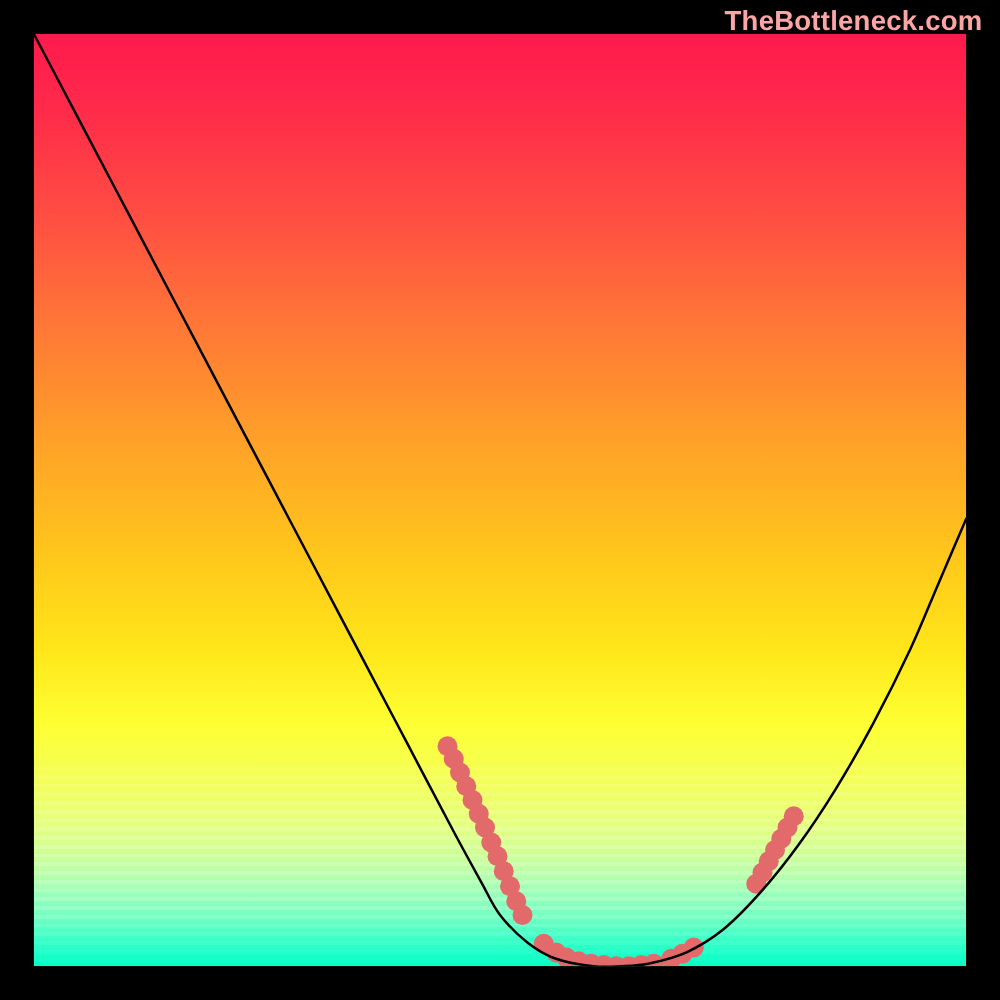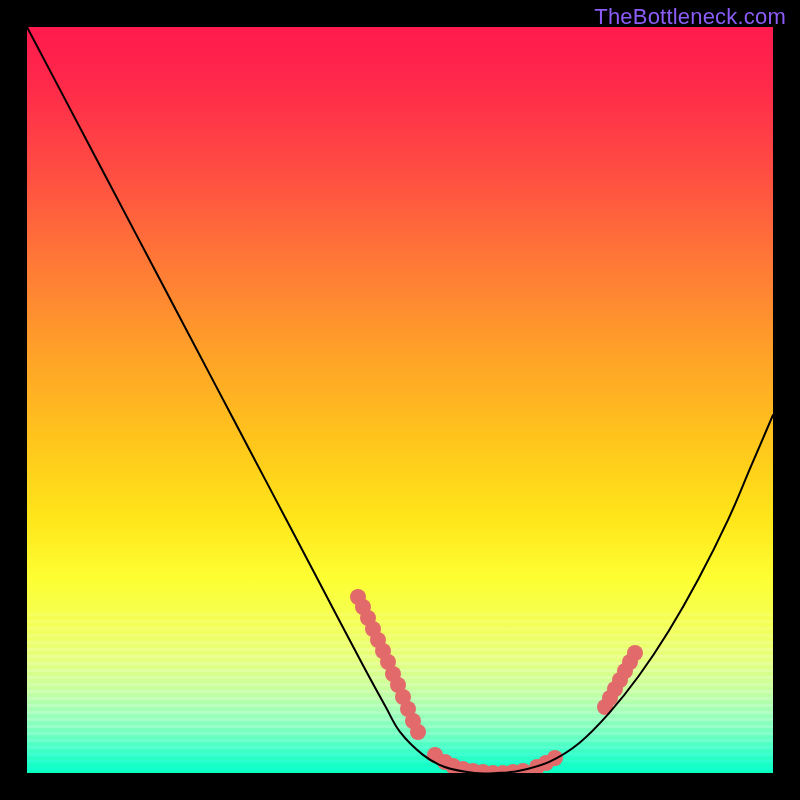--- a/index.html
+++ b/index.html
@@ -71,23 +71,23 @@
     position: absolute;
     left: 0;
     top: 0;
     width: 100%;
     height: 100%;
   }
   .watermark {
     position: absolute;
     top: 4px;
     right: 14px;
-    color: #8b5cf6;
+    color: #fca5a5;
     font-size: 22px;
-    font-weight: 400;
+    font-weight: 700;
     letter-spacing: 0.2px;
     user-select: none;
   }
 </style>
 </head>
 <body>
 
 <div class="frame">
   <div class="plot-box">
     <div class="gradient"></div>

